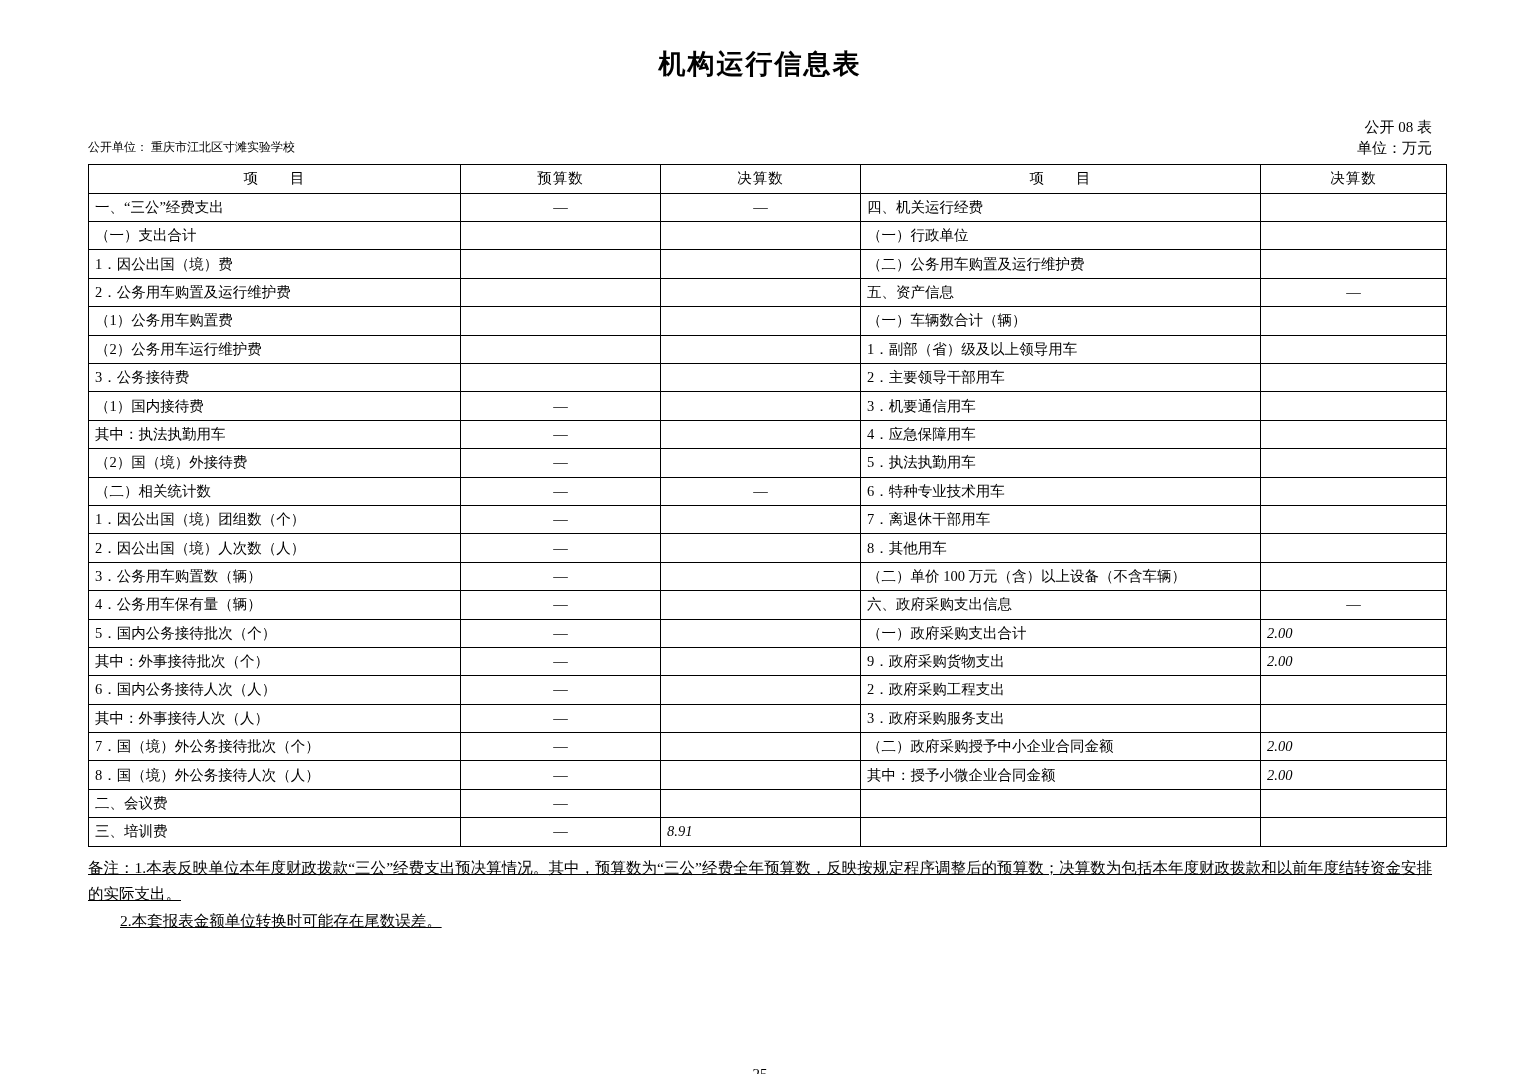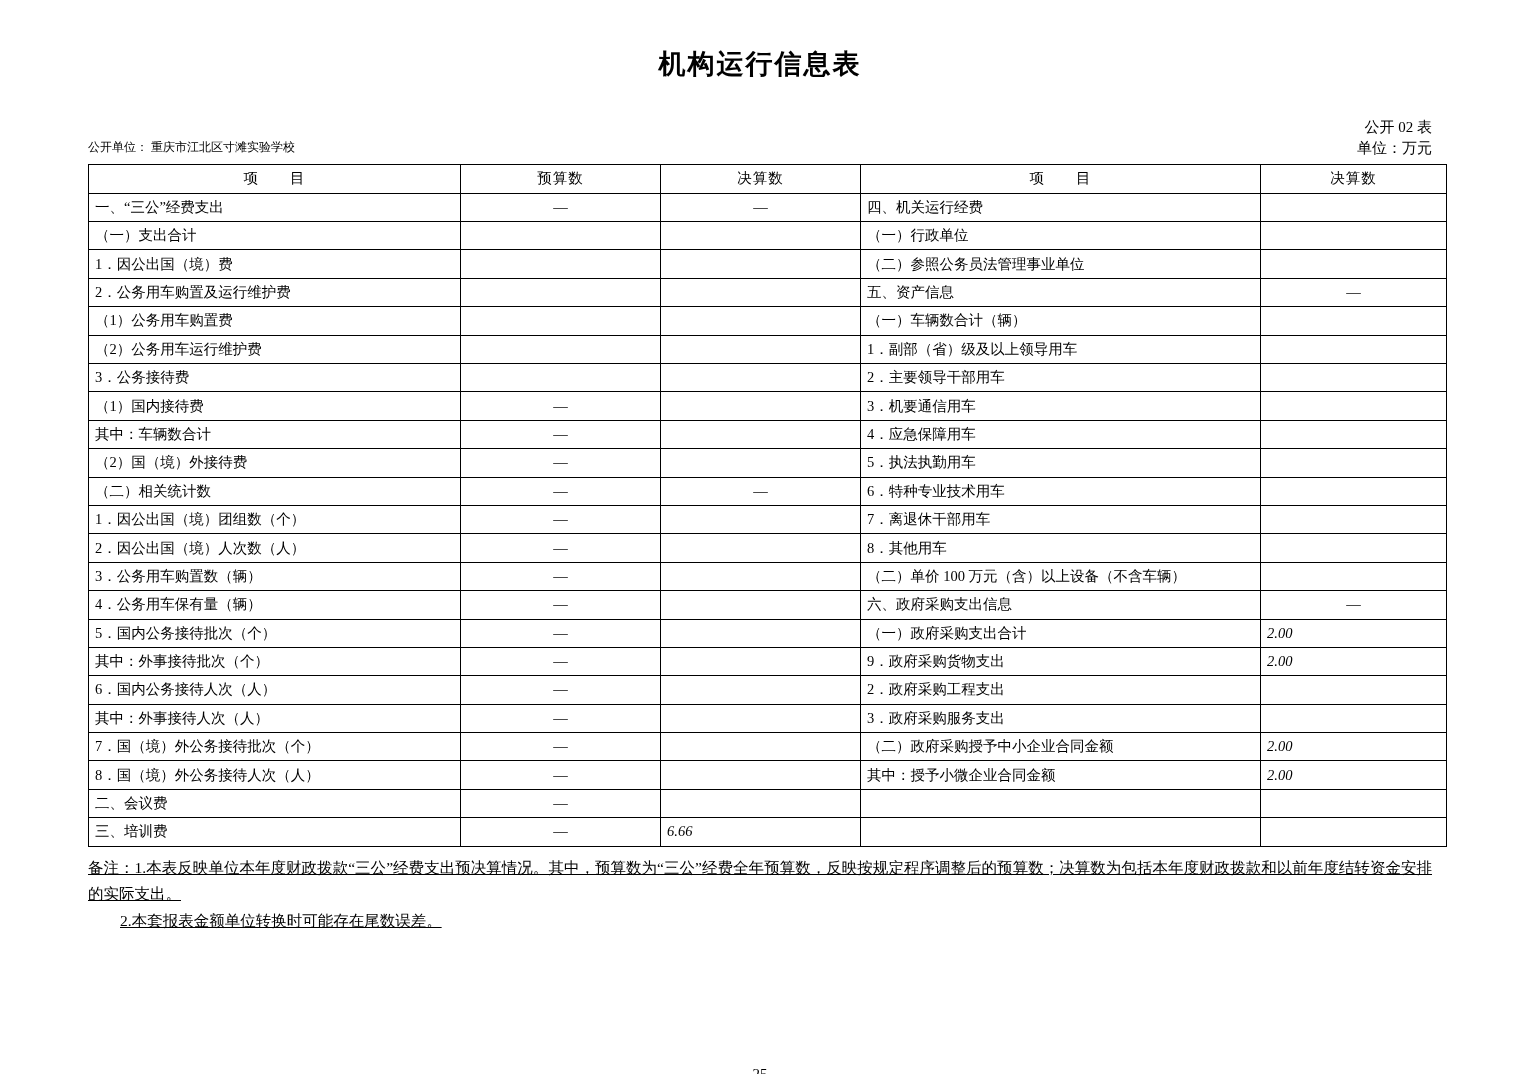--- a/index.html
+++ b/index.html
@@ -106,21 +106,21 @@
   }
 </style>
 </head>
 <body>
 
 <div class="page">
 
   <div class="doc-title">机构运行信息表</div>
 
   <div class="meta-right">
-    <div class="meta-form-no">公开 02 表</div>
+    <div class="meta-form-no">公开 08 表</div>
   </div>
 
   <div class="meta-row">
     <div class="meta-left">
       <span>公开单位：</span>
       <span>重庆市江北区寸滩实验学校</span>
     </div>
     <div class="meta-unit">单位：万元</div>
   </div>
 
@@ -146,21 +146,21 @@
           <td class="c-item i1">（一）支出合计</td>
           <td class="c-num dash"></td>
           <td class="c-num dash"></td>
           <td class="c-item2 i1">（一）行政单位</td>
           <td class="c-num2 dash"></td>
         </tr>
         <tr>
           <td class="c-item i2">1．因公出国（境）费</td>
           <td class="c-num dash"></td>
           <td class="c-num dash"></td>
-          <td class="c-item2 i1">（二）参照公务员法管理事业单位</td>
+          <td class="c-item2 i1">（二）公务用车购置及运行维护费</td>
           <td class="c-num2 dash"></td>
         </tr>
         <tr>
           <td class="c-item i2">2．公务用车购置及运行维护费</td>
           <td class="c-num dash"></td>
           <td class="c-num dash"></td>
           <td class="c-item2 i0">五、资产信息</td>
           <td class="c-num2 dash">—</td>
         </tr>
         <tr>
@@ -185,21 +185,21 @@
           <td class="c-num2 dash"></td>
         </tr>
         <tr>
           <td class="c-item i2">（1）国内接待费</td>
           <td class="c-num dash">—</td>
           <td class="c-num dash"></td>
           <td class="c-item2 i2">3．机要通信用车</td>
           <td class="c-num2 dash"></td>
         </tr>
         <tr>
-          <td class="c-item i3">其中：车辆数合计</td>
+          <td class="c-item i3">其中：执法执勤用车</td>
           <td class="c-num dash">—</td>
           <td class="c-num dash"></td>
           <td class="c-item2 i2">4．应急保障用车</td>
           <td class="c-num2 dash"></td>
         </tr>
         <tr>
           <td class="c-item i2">（2）国（境）外接待费</td>
           <td class="c-num dash">—</td>
           <td class="c-num dash"></td>
           <td class="c-item2 i2">5．执法执勤用车</td>
@@ -285,21 +285,21 @@
         <tr>
           <td class="c-item i0">二、会议费</td>
           <td class="c-num dash">—</td>
           <td class="c-num dash"></td>
           <td class="c-item2 i0"></td>
           <td class="c-num2 dash"></td>
         </tr>
         <tr>
           <td class="c-item i0">三、培训费</td>
           <td class="c-num dash">—</td>
-          <td class="c-num val">6.66</td>
+          <td class="c-num val">8.91</td>
           <td class="c-item2 i0"></td>
           <td class="c-num2 dash"></td>
         </tr>
       </tbody>
   </table>
 
   <div class="notes">
     <p>备注：1.本表反映单位本年度财政拨款“三公”经费支出预决算情况。其中，预算数为“三公”经费全年预算数，反映按规定程序调整后的预算数；决算数为包括本年度财政拨款和以前年度结转资金安排的实际支出。</p>
     <p class="indent">2.本套报表金额单位转换时可能存在尾数误差。</p>
   </div>

